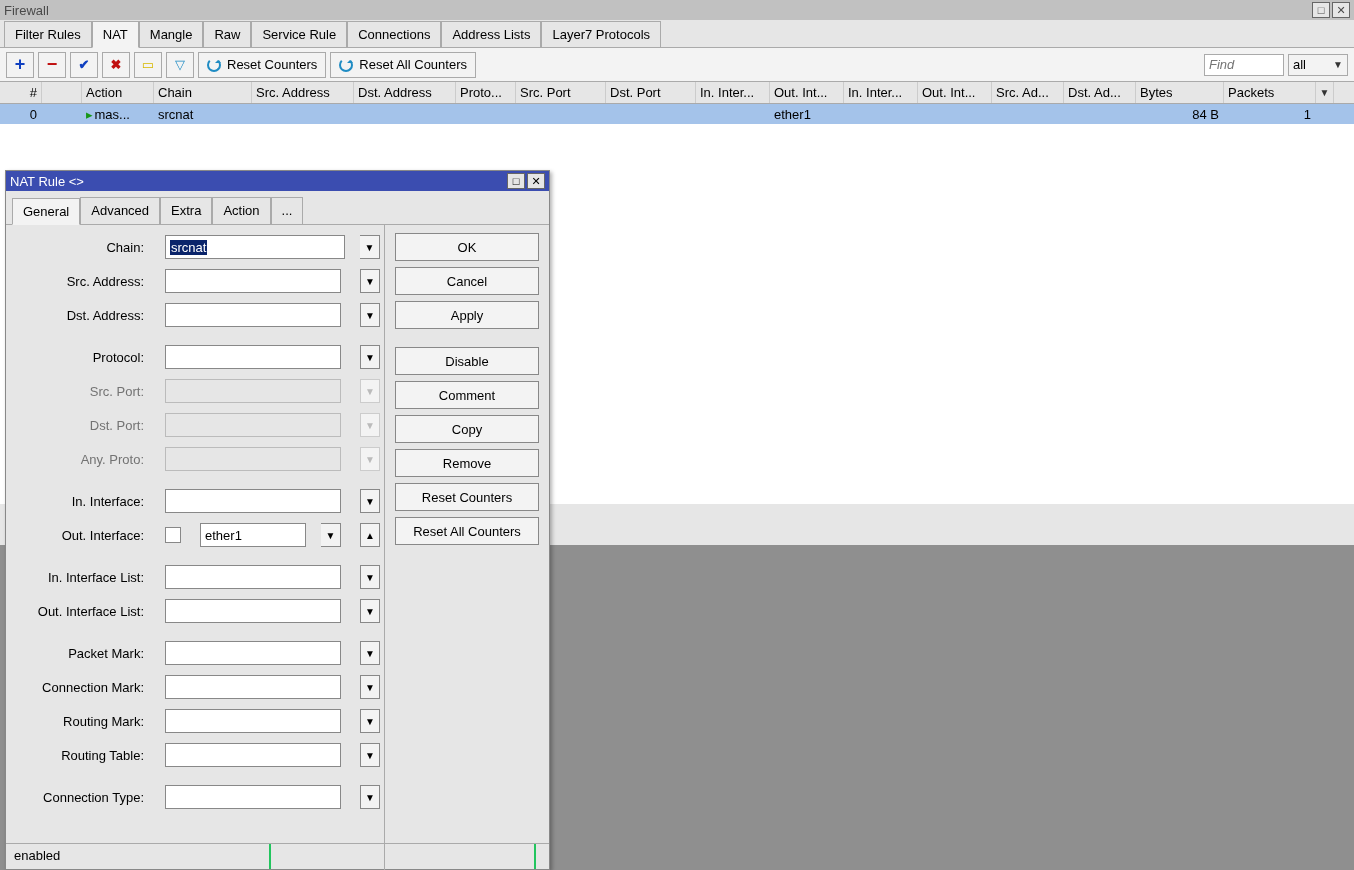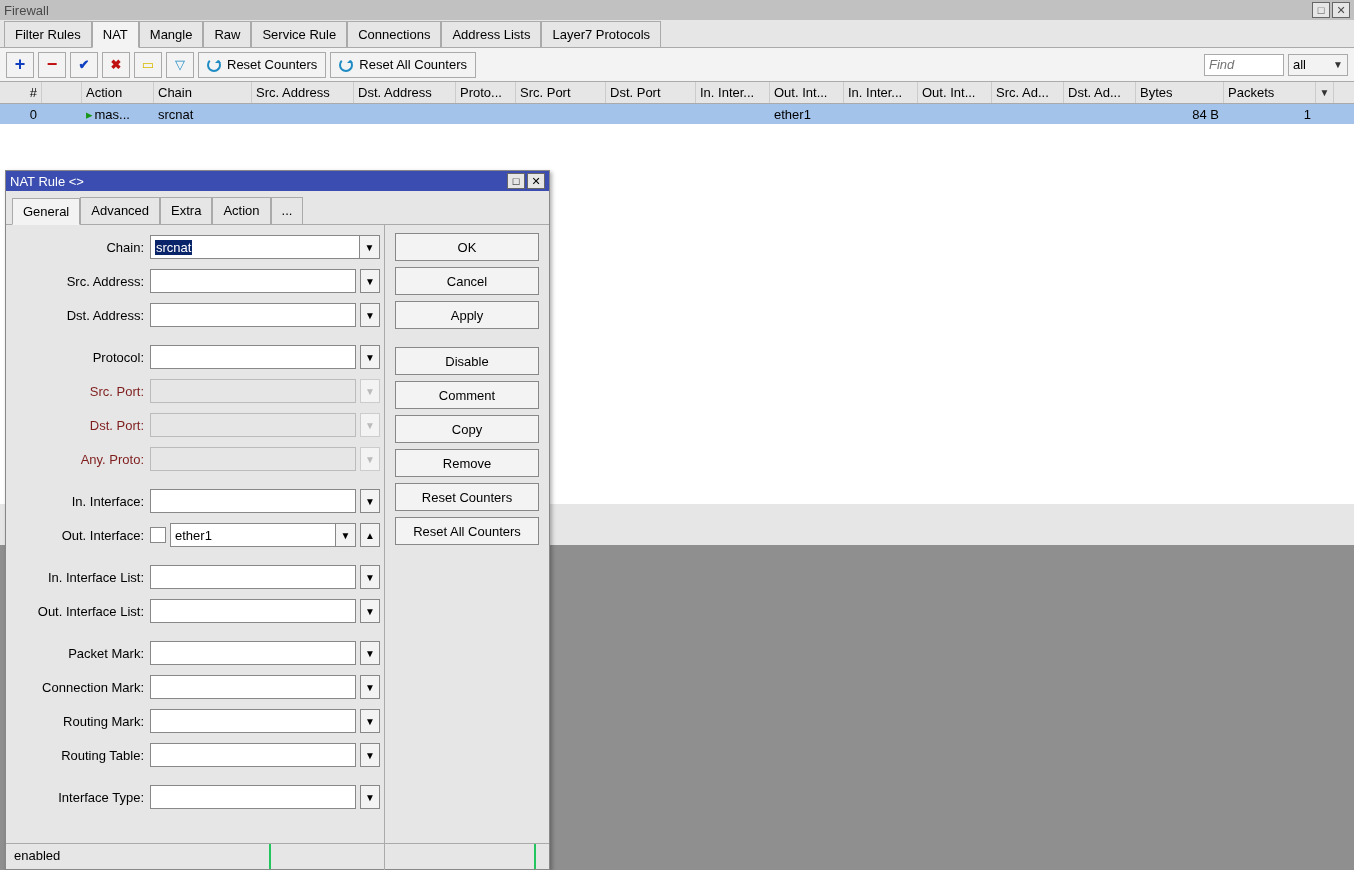--- a/index.html
+++ b/index.html
@@ -27,24 +27,24 @@
 .td.right,.th.right{justify-content:flex-end;}
 .dropdown-arrow{width:18px; display:flex;align-items:center;justify-content:center;font-size:10px;}
 
 .dialog { position:absolute; left:5px; top:170px; width:545px; height:700px; background:#e6e6e6; border:1px solid #888; box-shadow:2px 2px 4px rgba(0,0,0,0.3);}
 .dialog .title-bar { background:#3b4db0; color:#fff; }
 .dialog-body { display:flex; height:calc(100% - 20px - 30px); }
 .dialog-tabs { display:flex; padding:6px 6px 0 6px; border-bottom:1px solid #aaa;}
 .dialog-tab { padding:5px 10px; border:1px solid #aaa; border-bottom:none; background:#e6e6e6; cursor:pointer;}
 .dialog-tab.active { background:#f3f3f3; border-bottom:1px solid #f3f3f3; position:relative; top:1px;}
 .form-area { flex:1; padding:10px 4px; border-right:1px solid #aaa; overflow-y:auto;}
-.form-row { display:flex; align-items:center; margin-bottom:10px; }
+.form-row { display:flex; align-items:center; margin-bottom:10px;gap:15px; }
 .form-row.gap { margin-bottom:18px; }
 .form-label { width:140px; text-align:right; padding-right:6px; }
-.form-label.disabled { color:#7f1d1d; }
+.form-label.disabled { color:#737373; }
 .combo { flex:1; height:24px; border:1px solid #888; background:#fff; display:flex; align-items:center; padding:0 4px;}
 .combo.disabled { background:#e6e6e6; border-color:#bbb; color:#9a9a9a;}
 .combo .sel { background:#0a246a; color:#fff; padding:0 1px;}
 .tri-btn { width:20px; height:24px; border:1px solid #888; border-left:none; background:#f3f3f3; display:flex; align-items:center; justify-content:center; font-size:10px; cursor:pointer;}
 .tri-btn.detached { border:1px solid #888; margin-left:4px;}
 .side-buttons { width:164px; padding:8px 10px; display:flex; flex-direction:column; gap:6px;}
 .side-btn { height:28px; border:1px solid #888; background:#f3f3f3; cursor:pointer; display:flex; align-items:center; justify-content:center;}
 .status-bar { position:absolute; bottom:0; left:0; right:0; height:26px; border-top:1px solid #aaa; display:flex;}
 .status-cell { border-right:2px solid #22c55e; padding:4px 8px; width:265px;}
 .chk { width:16px; height:16px; border:1px solid #888; background:#fff; margin-right:4px;}
@@ -266,21 +266,21 @@
         <div class="tri-btn detached">▼</div>
       </div>
 
       <div class="form-row gap">
         <div class="form-label">Routing Table:</div>
         <div class="combo"></div>
         <div class="tri-btn detached">▼</div>
       </div>
 
       <div class="form-row">
-        <div class="form-label">Interface Type:</div>
+        <div class="form-label">Connection Type:</div>
         <div class="combo"></div>
         <div class="tri-btn detached">▼</div>
       </div>
 
     </div>
     <div class="side-buttons">
       <div class="side-btn">OK</div>
       <div class="side-btn">Cancel</div>
       <div class="side-btn">Apply</div>
       <div style="height:6px"></div>

